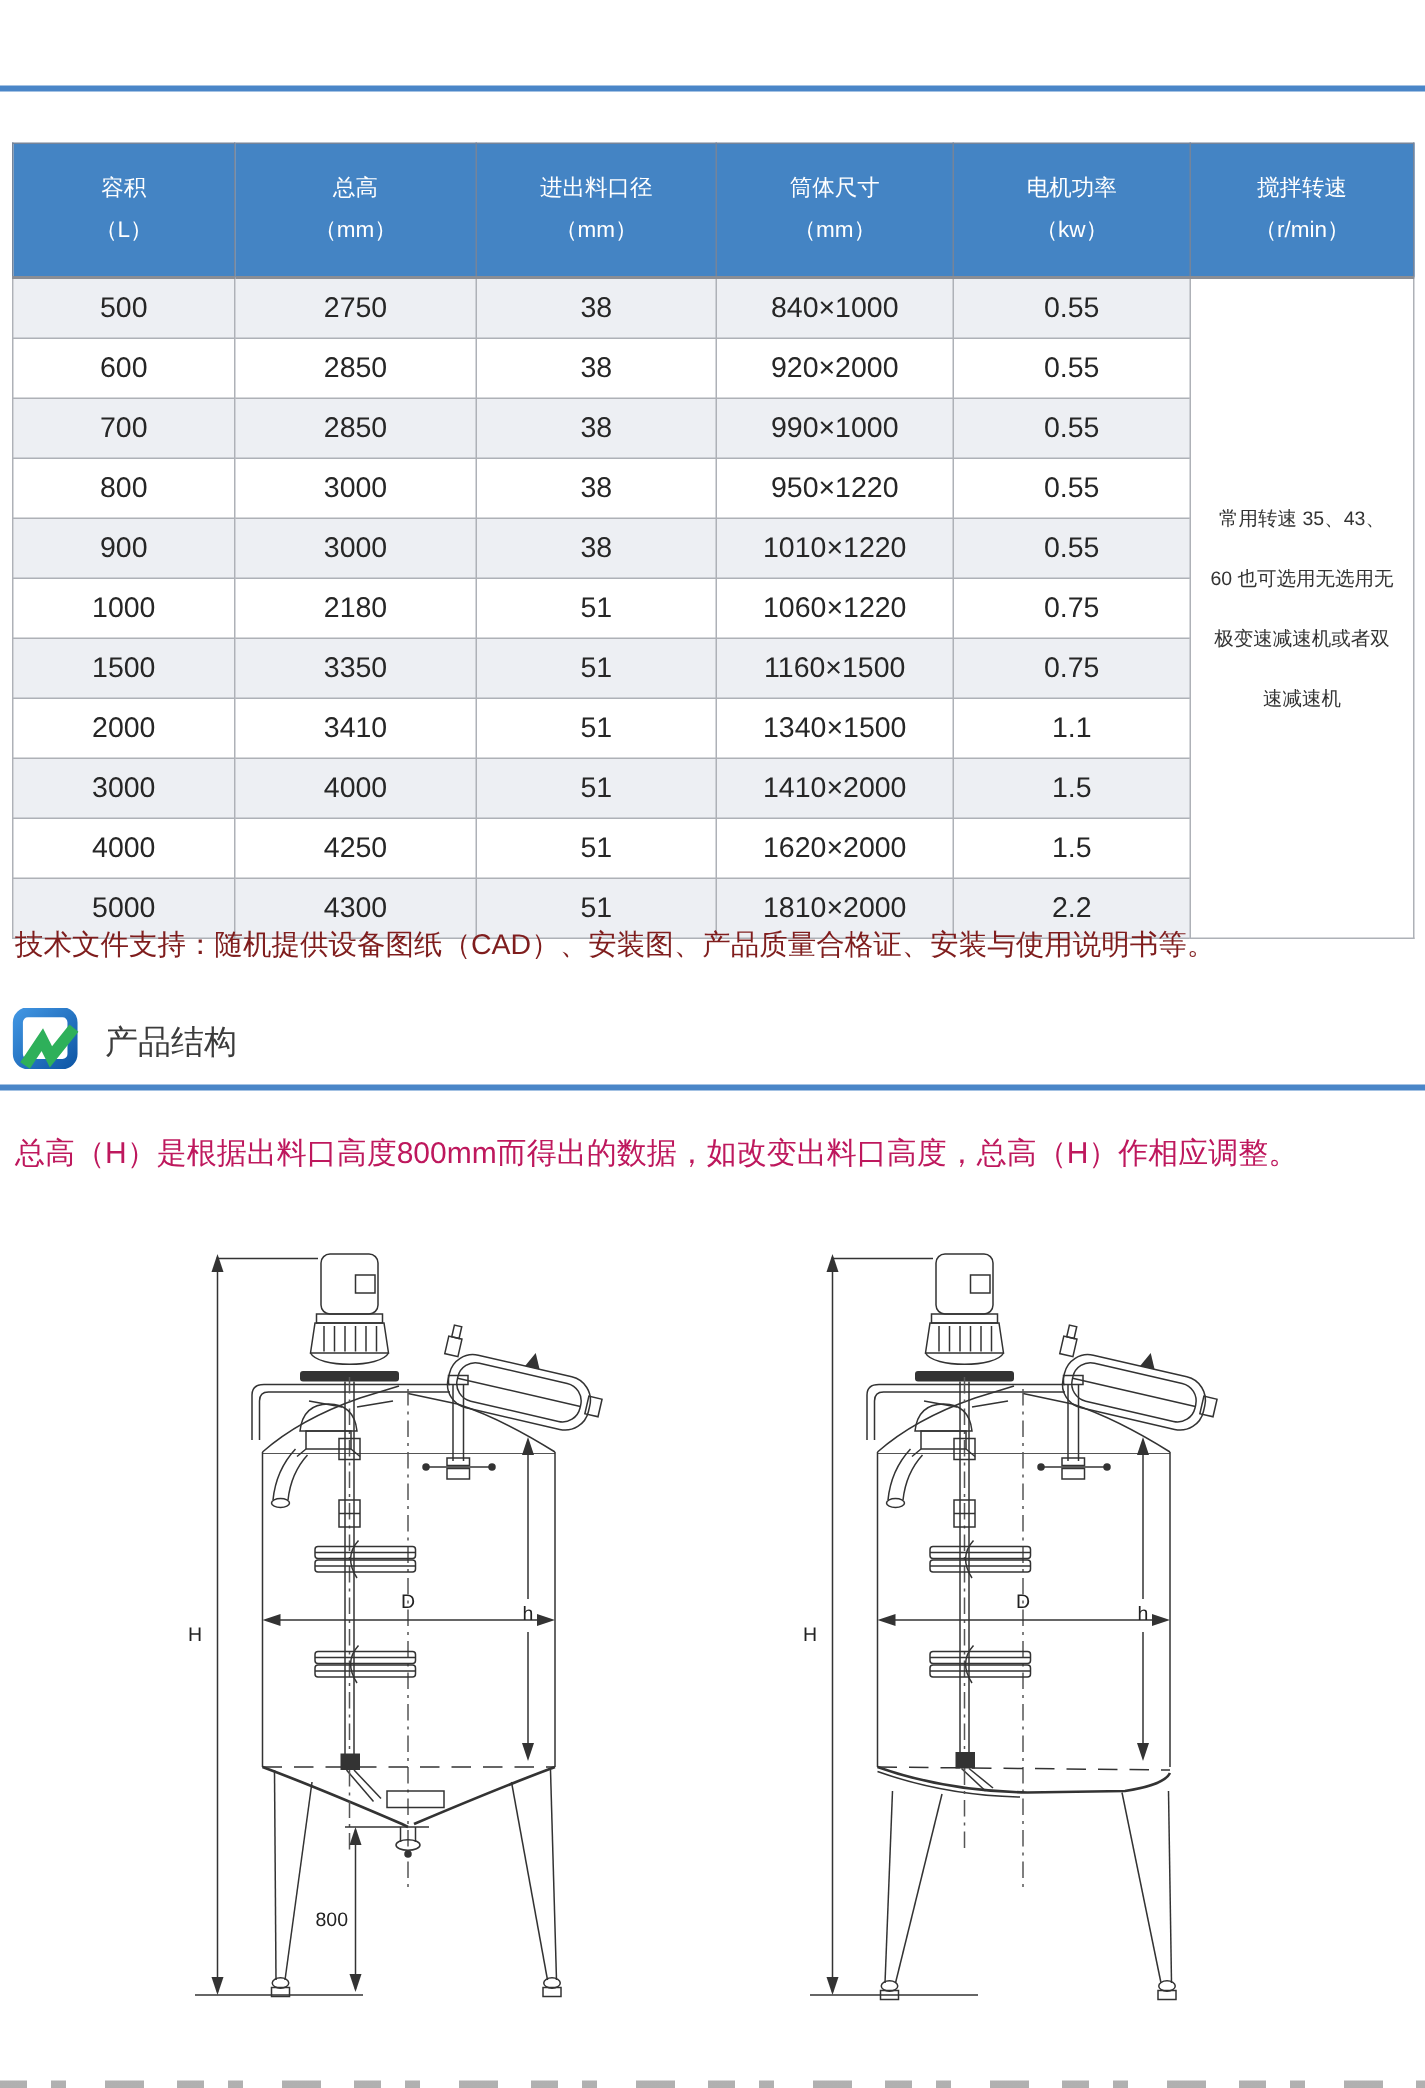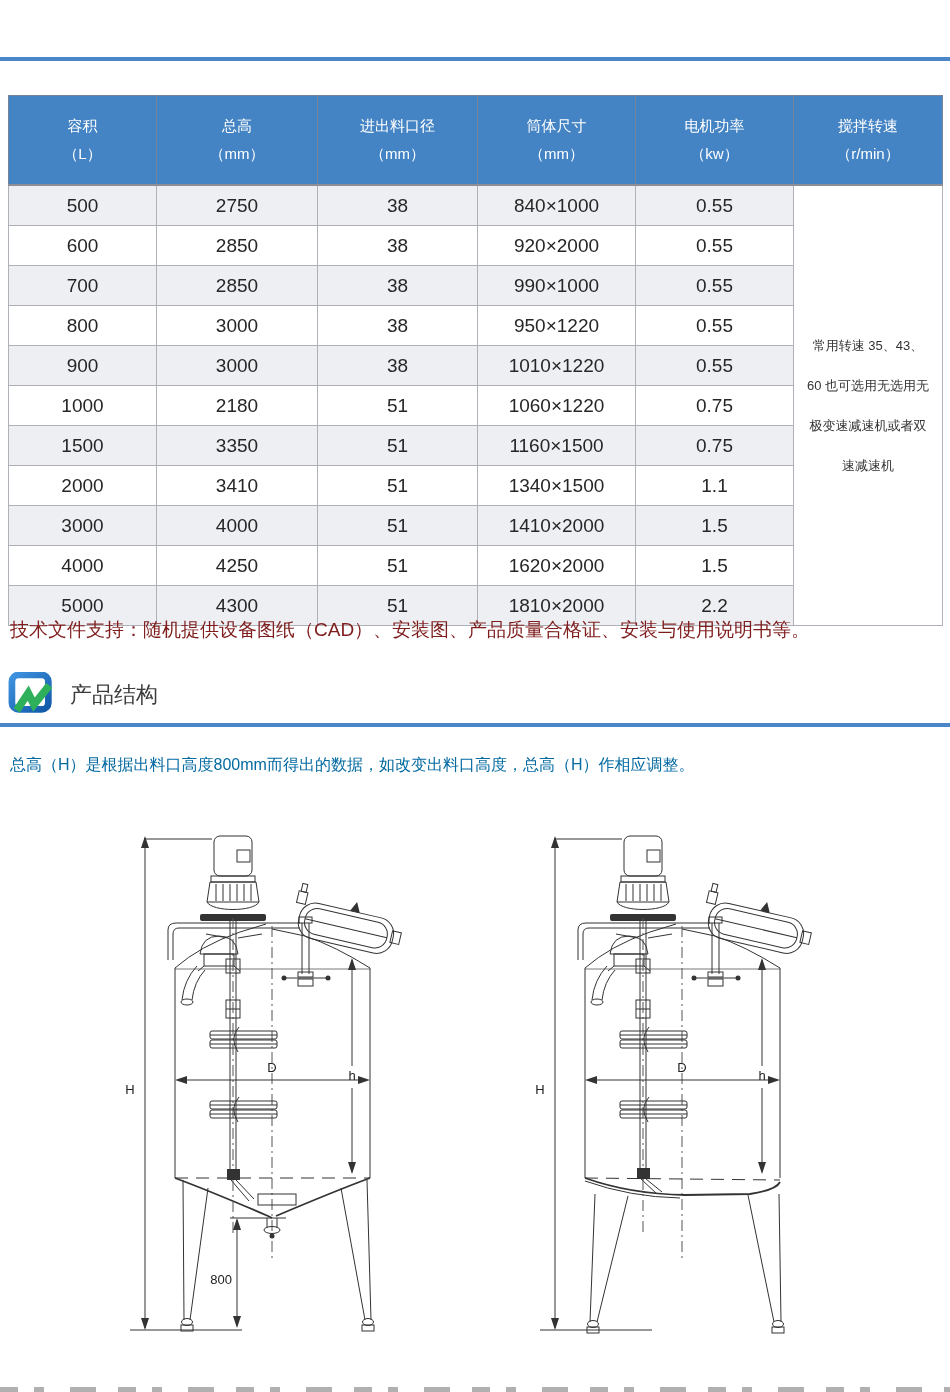--- a/index.html
+++ b/index.html
@@ -19,21 +19,21 @@
   table.params th{background:#4484c4;color:#ffffff;font-weight:400;font-size:15px;line-height:28px;
                   height:64px;text-align:center;border-left:1px solid #7d8schange089;border:1px solid #75849a;
                   border-bottom:2px solid #8b8e95;padding:12px;}
   table.params td{font-size:19px;color:#262626;text-align:center;height:39px;padding:0 4px;
                   border:1px solid #aeb1b7;}
   table.params tbody tr:nth-child(odd) td{background:#edeff3;}
   table.params td.speed-cell{background:#fff !important;font-size:13px;color:#333;
                   line-height:40px;padding:0 12px;vertical-align:middle;}
 
   .note-support{position:absolute;top:617px;left:10px;font-size:19px;color:#7f1d1d;}
-  .note-red{position:absolute;top:755px;left:10px;font-size:16px;color:#0369a1;}
+  .note-red{position:absolute;top:755px;left:10px;font-size:20px;color:#be185d;}
 
   
   .diagram{position:absolute;top:828px;width:360px;height:520px;}
   .diagram.left{left:100px;} .diagram.right{left:510px;}
   .diagram line,.diagram path,.diagram rect,.diagram ellipse,.diagram circle,.diagram polyline{
       stroke:#333;fill:none;stroke-width:1;}
   .diagram .fill{fill:#333;stroke:none;}
   .diagram .thick{stroke-width:1.8;}
   .diagram .thin{stroke-width:.8;stroke:#555;}
   .diagram .cl{stroke-dasharray:11 4 2 4;stroke:#555;}

